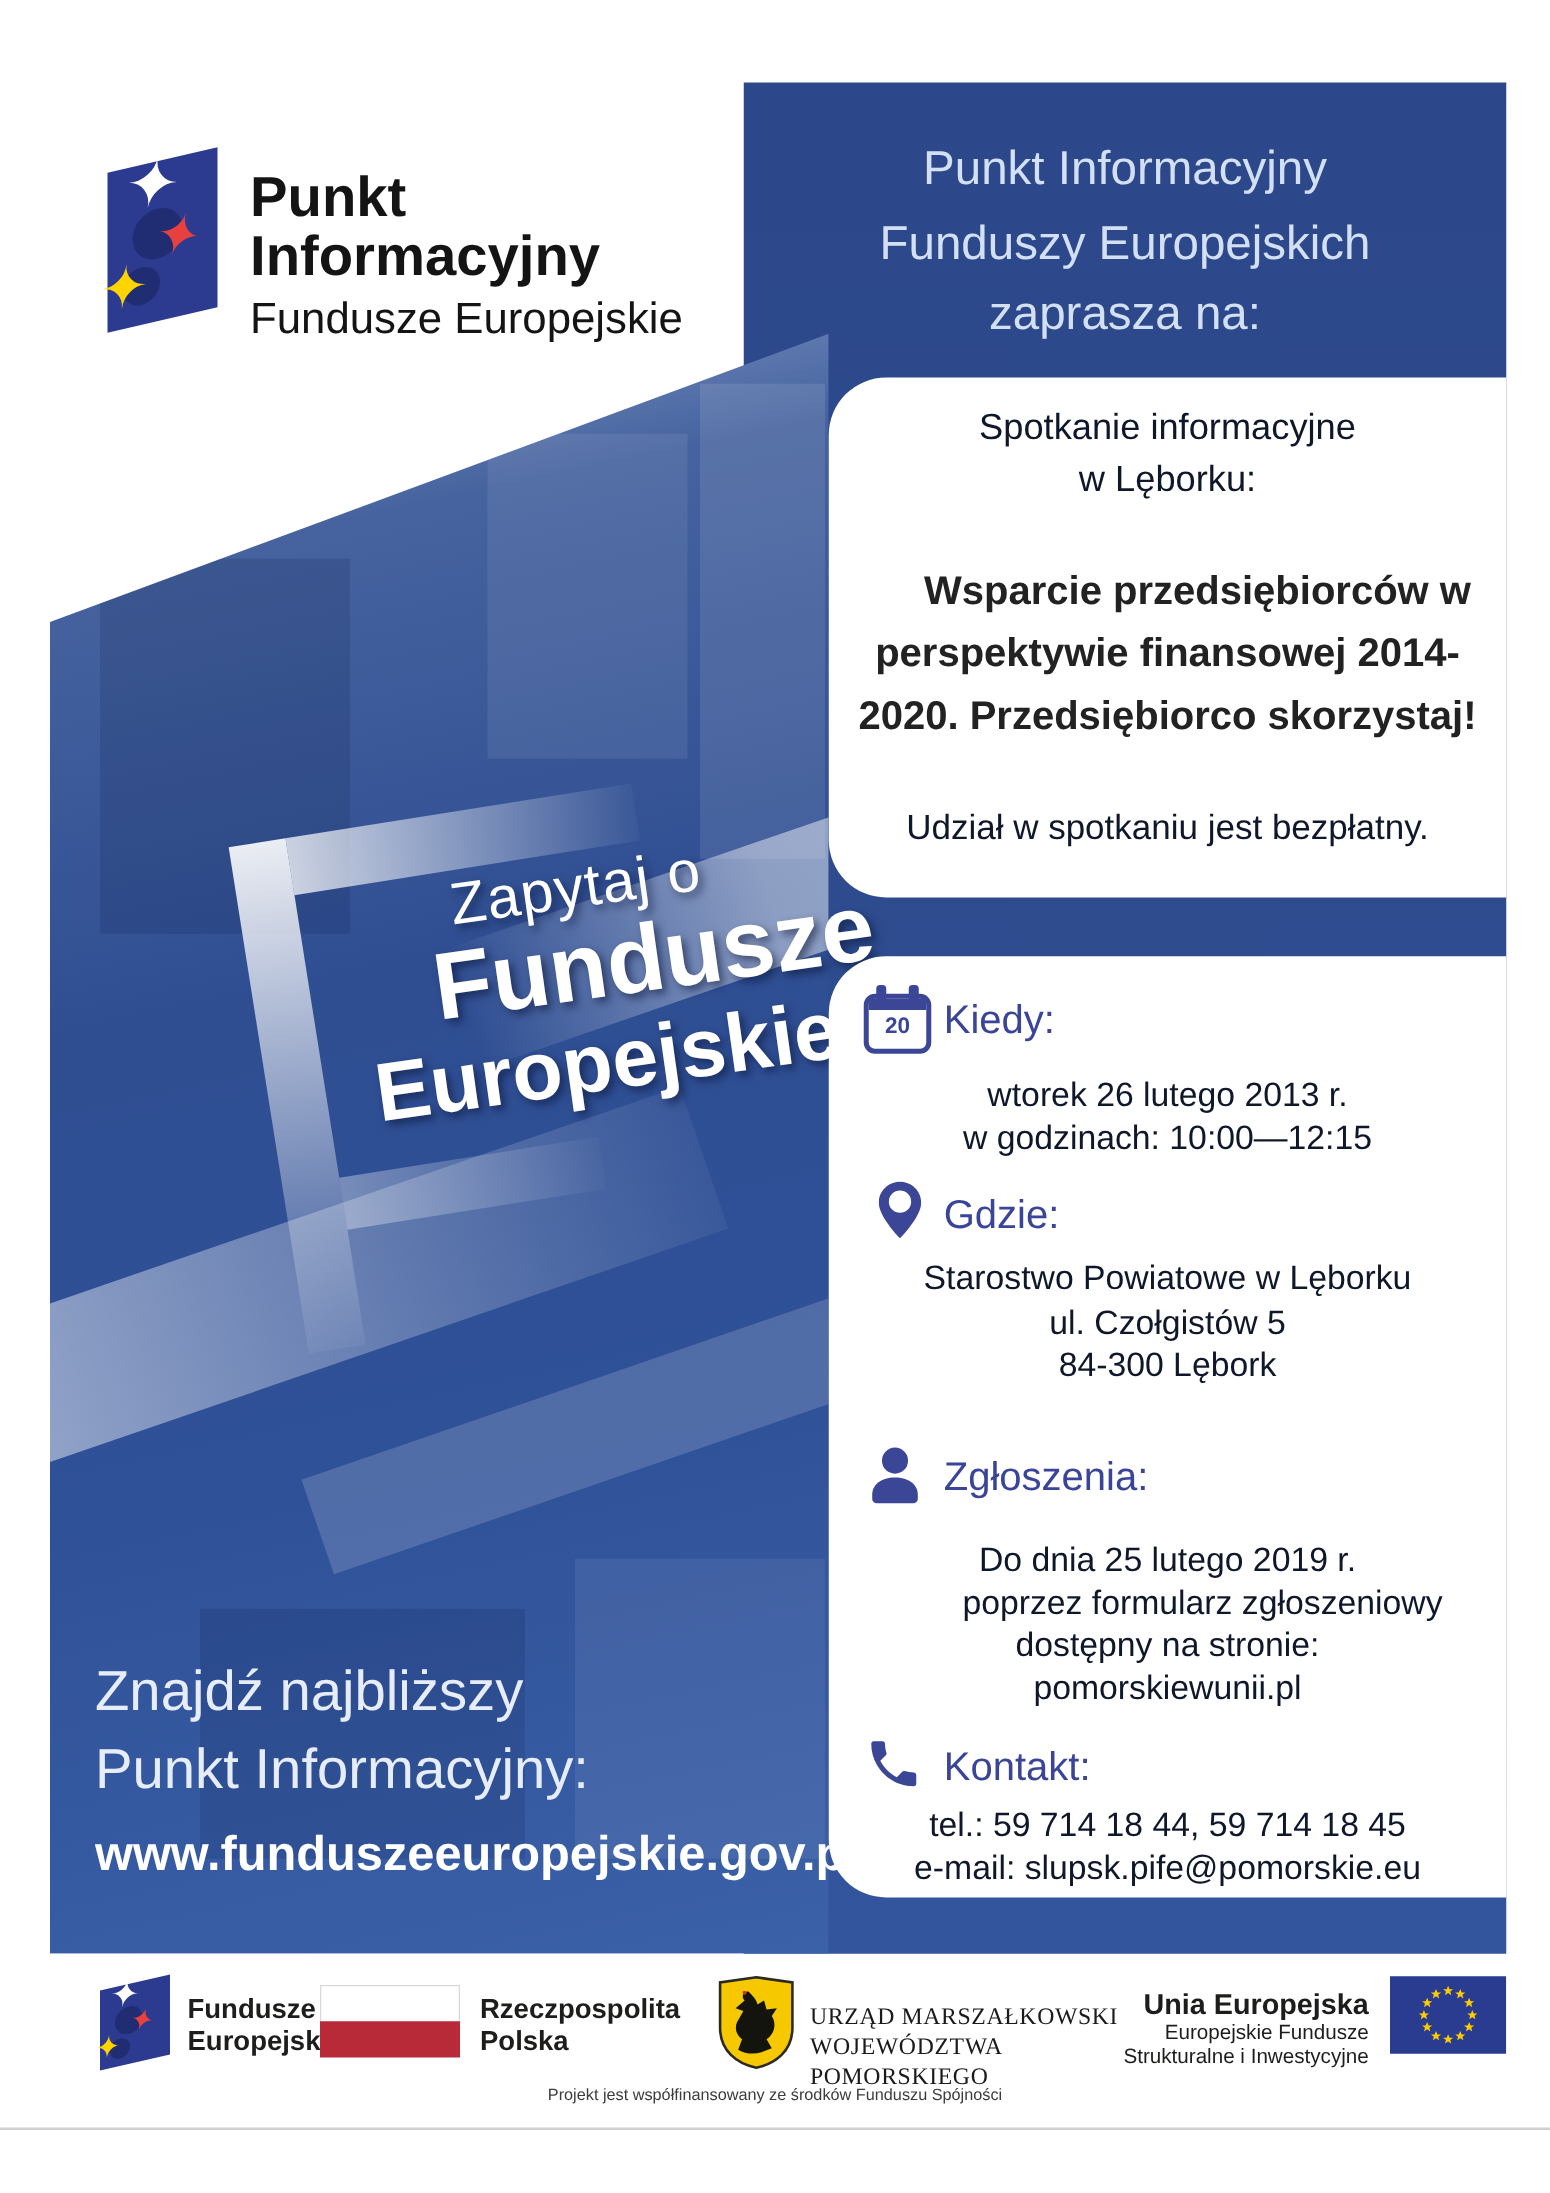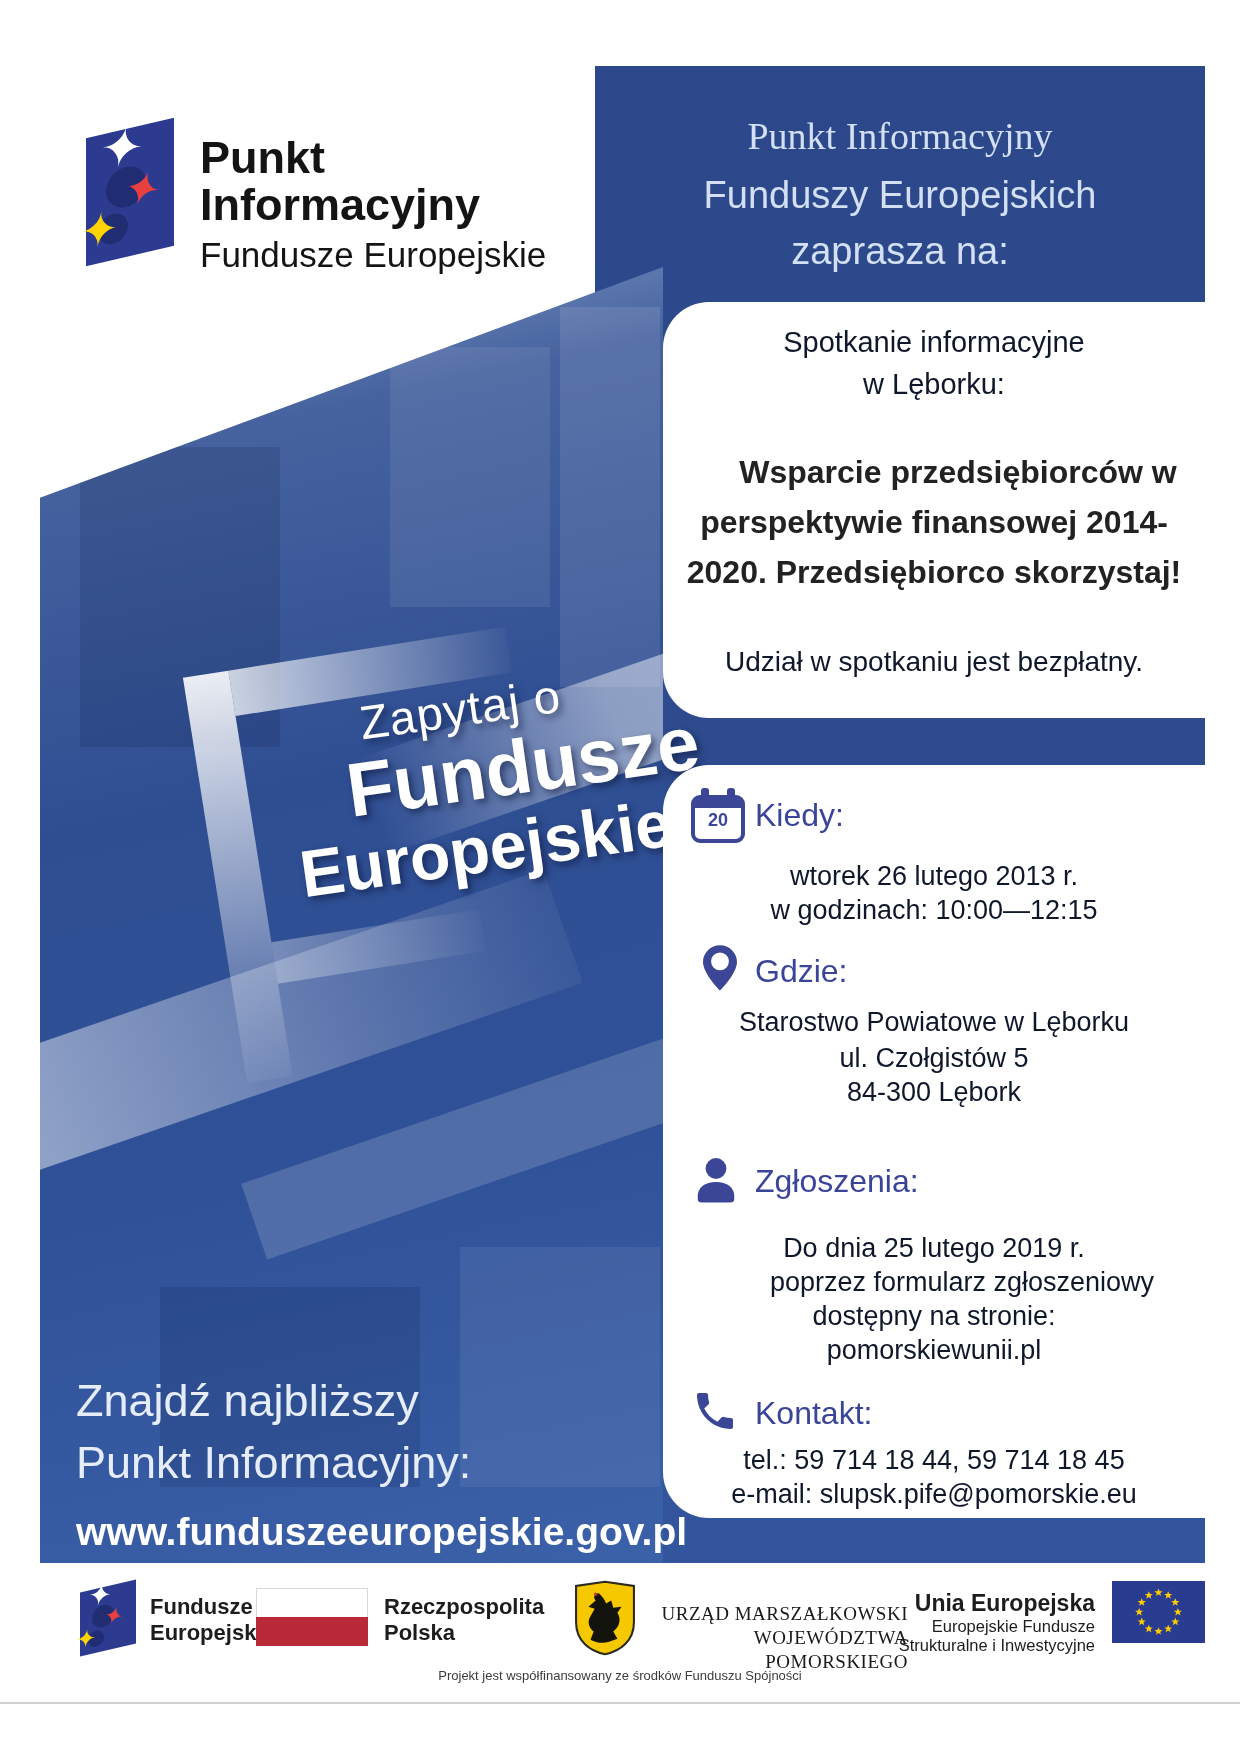--- a/index.html
+++ b/index.html
@@ -77,37 +77,37 @@
   .icon-svg{position:absolute;}
 
   
   .wordart{position:absolute;left:252px;top:688px;width:380px;transform:rotate(-8deg);color:#fff;
            text-shadow:3px 4px 7px rgba(8,16,50,.55);}
   .wa1{font-size:47px;line-height:50px;margin-left:118px;letter-spacing:1px;}
   .wa2{font-size:76px;line-height:80px;font-weight:700;margin-left:96px;}
   .wa3{font-size:66px;line-height:72px;font-weight:700;margin-left:38px;}
 
   
-  .find{position:absolute;left:76px;top:1322px;color:#e6edf9;margin-top:48px;}
+  .find{position:absolute;left:76px;top:1322px;color:#e6edf9;}
   .find-l{font-size:45px;line-height:62px;font-weight:400;}
   .find-url{font-size:39px;font-weight:700;color:#ffffff;margin-top:16px;}
 
   
   .flag-sm{left:80px;top:1586px;width:56px;height:64px;}
   .flag-sm .d1{left:12px;top:18px;width:22px;height:22px;}
   .flag-sm .d2{left:8px;top:42px;width:16px;height:16px;}
   .flag-sm .st-w{left:8px;top:-6px;font-size:28px;color:#fff;transform:rotate(12deg);}
   .flag-sm .st-r{left:24px;top:20px;font-size:23px;color:#e8403e;transform:rotate(20deg);}
   .flag-sm .st-y{left:-4px;top:36px;font-size:24px;color:#ffd400;transform:rotate(6deg);}
   .ft-txt{position:absolute;color:#1d1d1b;font-size:22px;font-weight:700;line-height:26px;}
   .pl-flag{position:absolute;left:256px;top:1588px;width:112px;height:58px;}
   .pl-white{height:28px;background:#ffffff;border:1px solid #d9d9d9;border-bottom:none;}
   .pl-red{height:29px;background:#b92a39;}
   .shield{position:absolute;left:574px;top:1580px;}
-  .marshal{position:absolute;left:648px;top:1602px;width:260px;text-align:right;
+  .marshal{position:absolute;left:648px;top:1602px;width:260px;text-align:left;
            font-family:"Liberation Serif",serif;font-size:19px;line-height:24px;color:#1a1a1a;letter-spacing:.5px;}
   .ue-block{position:absolute;left:880px;top:1590px;width:215px;text-align:right;color:#1d1d1b;}
   .ue-title{font-size:23px;font-weight:700;line-height:27px;}
   .ue-sub{font-size:16.5px;line-height:19px;}
   .eu-flag{position:absolute;left:1112px;top:1580px;}
   .coffin{position:absolute;left:0;top:1668px;width:1240px;text-align:center;
           font-size:13px;color:#3c3c3c;}
   .divider{position:absolute;left:0;top:1702px;width:1240px;height:2px;background:#d0d0d0;}
 </style>
 </head>
@@ -140,21 +140,21 @@
       <span class="star st-r">✦</span>
       <span class="star st-y">✦</span>
     </div>
     <div class="logo-text">
       <div class="logo-bold">Punkt</div>
       <div class="logo-bold">Informacyjny</div>
       <div class="logo-sub">Fundusze Europejskie</div>
     </div>
   </div>
 
-  <div class="header-line" style="top:114px;font-family:Liberation Serif, serif;">Punkt Informacyjny</div>
+  <div class="header-line" style="top:114px;">Punkt Informacyjny</div>
   <div class="header-line" style="top:174px;">Funduszy Europejskich</div>
   <div class="header-line" style="top:230px;">zaprasza na:</div>
 
   <div class="box box1">
     <div class="cline b1-reg" style="top:24px;">Spotkanie informacyjne</div>
     <div class="cline b1-reg" style="top:66px;">w Lęborku:</div>
     <div class="cline b1-bold" style="top:152px;padding-left:24px;">Wsparcie przedsiębiorców w</div>
     <div class="cline b1-bold" style="top:202px;">perspektywie finansowej 2014-</div>
     <div class="cline b1-bold" style="top:252px;">2020. Przedsiębiorco skorzystaj!</div>
     <div class="cline b1-note" style="top:344px;">Udział w spotkaniu jest bezpłatny.</div>

